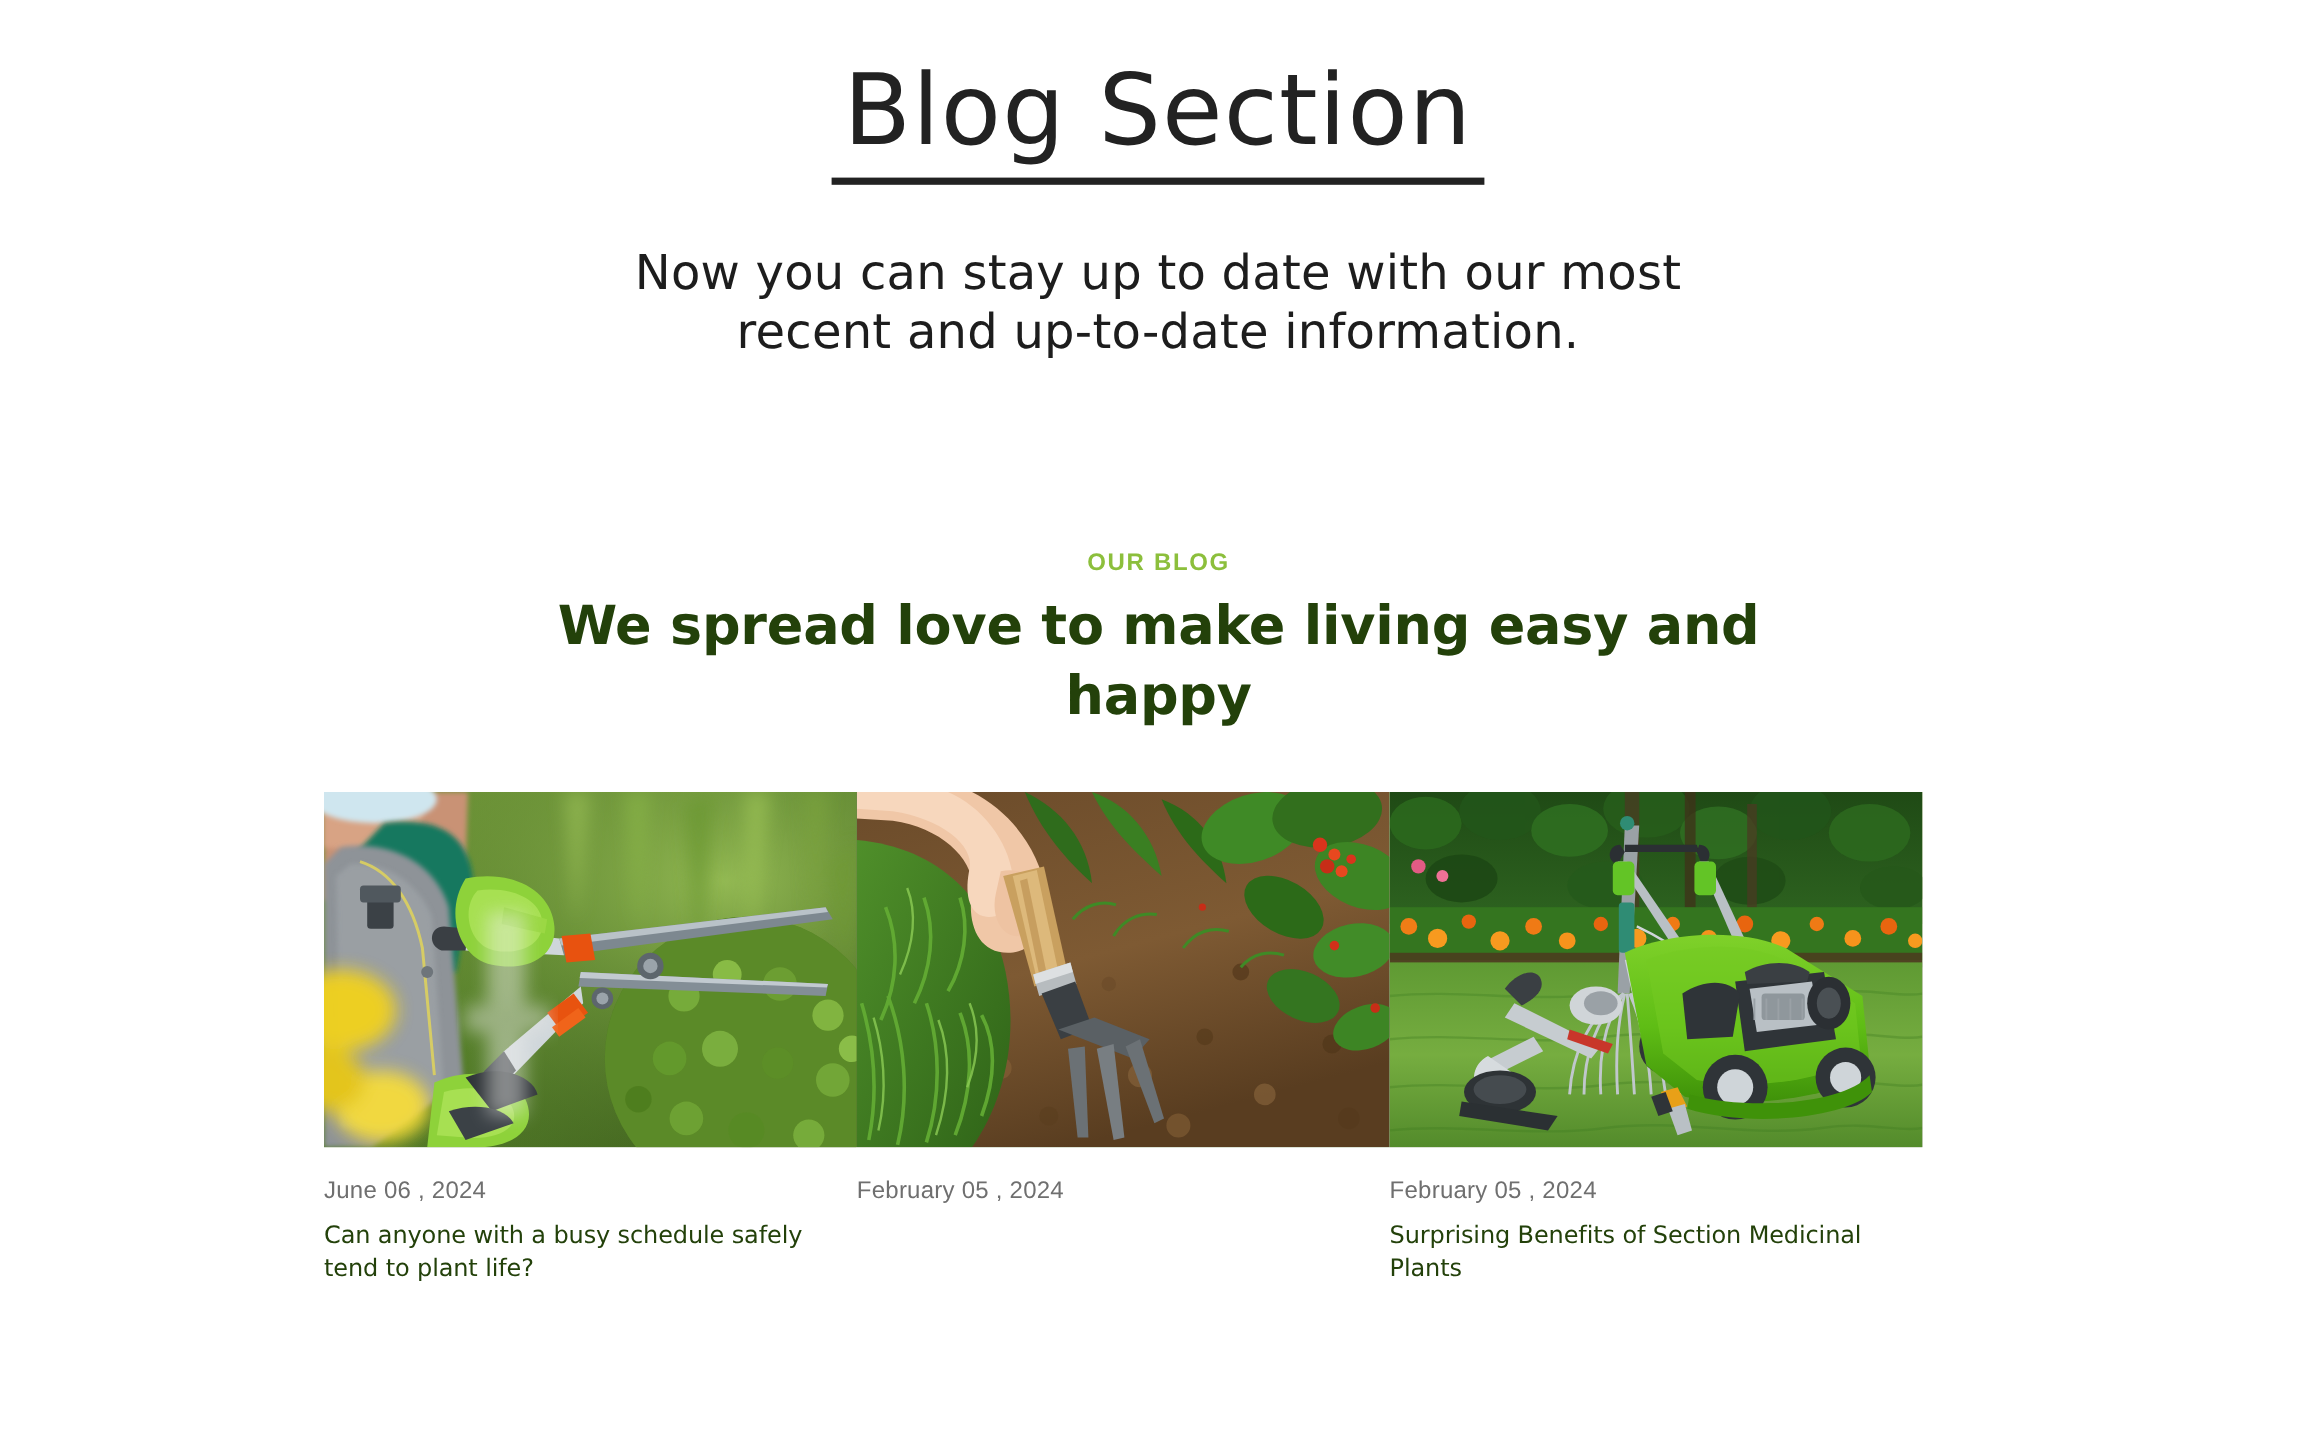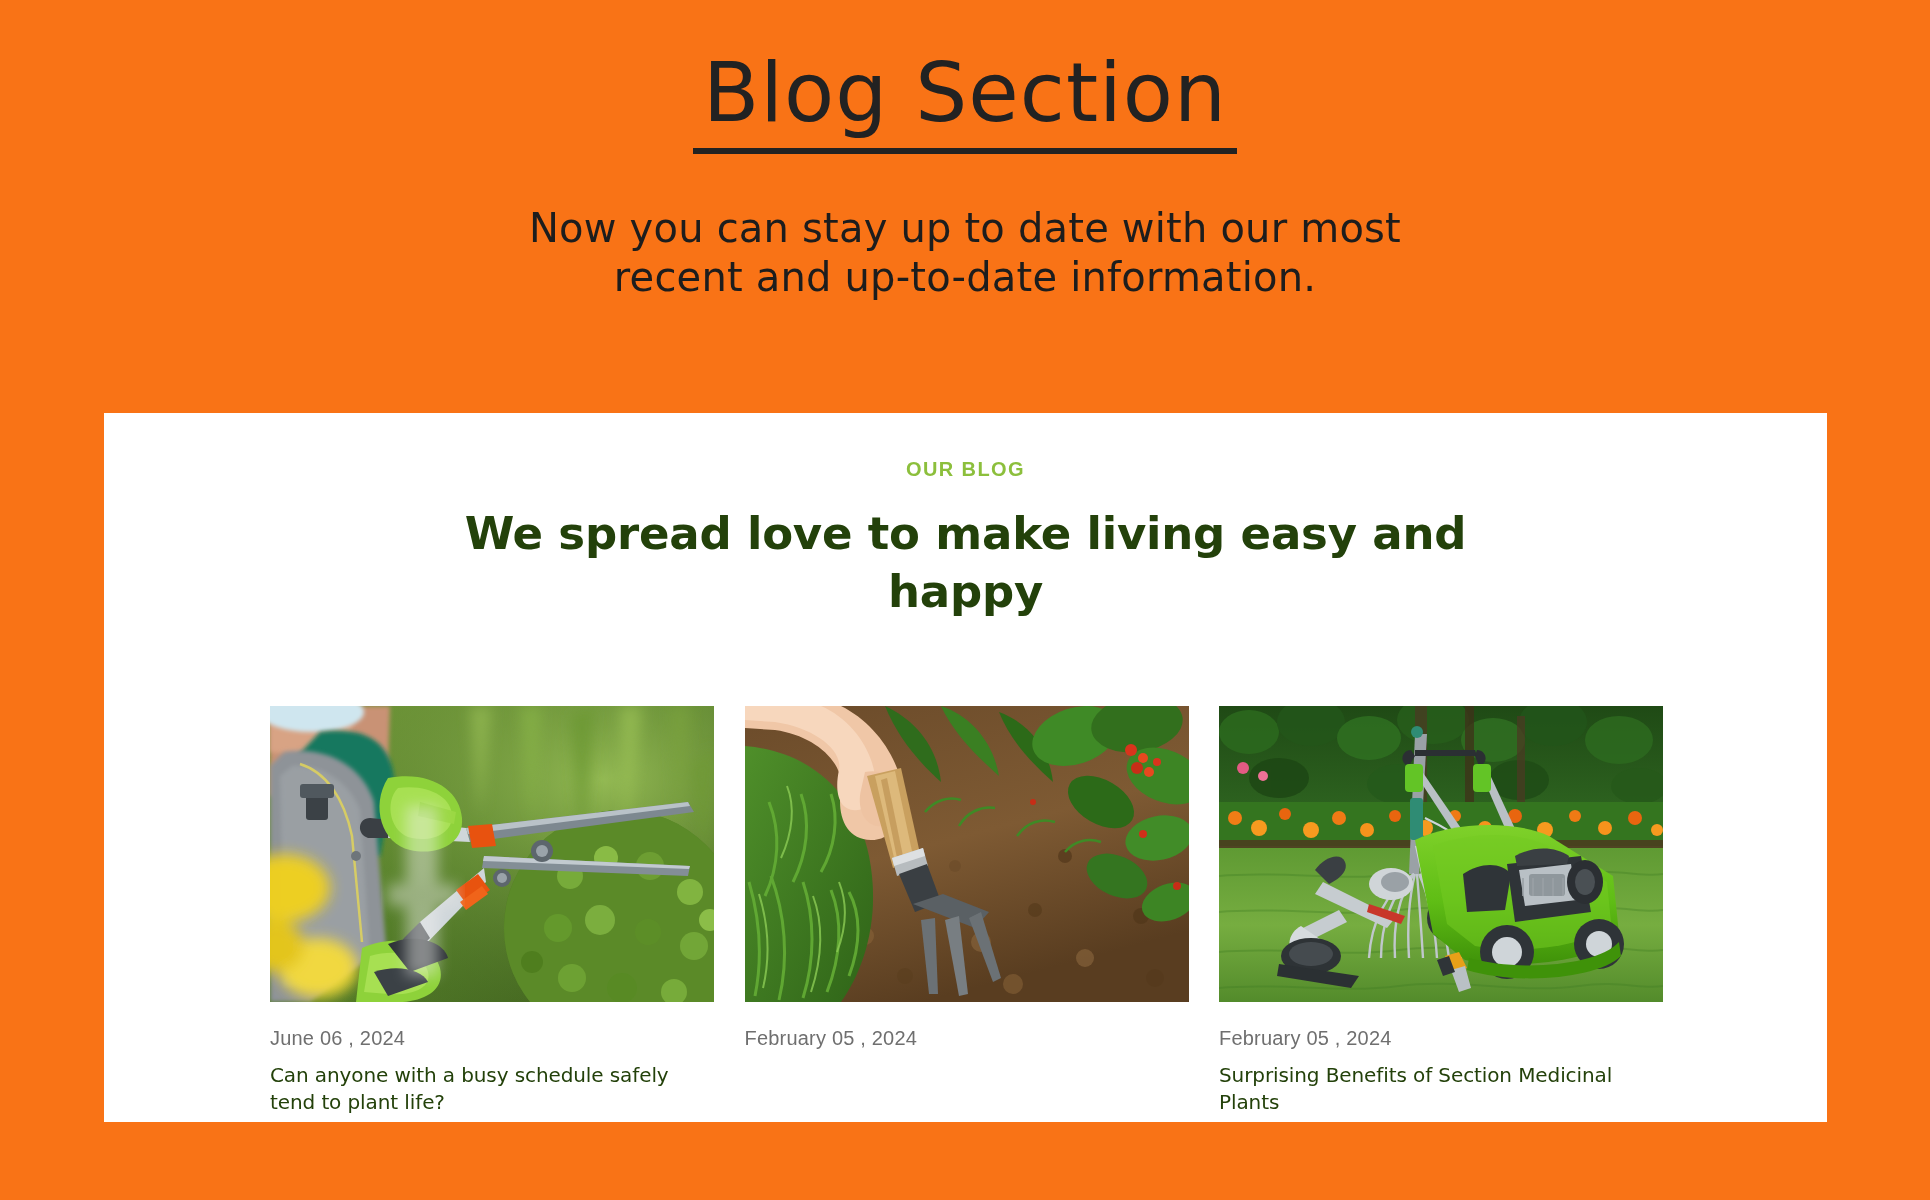--- a/index.html
+++ b/index.html
@@ -9,21 +9,21 @@
     height: 1200px;
     background: #e4e4e4;
     font-family: "Liberation Sans", sans-serif;
     overflow: hidden;
   }
 
   #page {
     position: relative;
     width: 1930px;
     height: 1200px;
-    background: #f97316;
+    background: #ffffff;
   }
 
   
   .page-header {
     position: absolute;
     top: 0; left: 0; right: 0;
     text-align: center;
     padding-top: 52px;
   }
 
@@ -64,40 +64,38 @@
     margin-top: 45px;
     text-align: center;
     font-family: "Liberation Sans", sans-serif;
     font-size: 20px;
     font-weight: 700;
     letter-spacing: 1.4px;
     color: #8cbf3c;
   }
 
   .blog-heading {
-    margin: 24px auto 0 auto;
+    margin: 12px auto 0 auto;
     width: 1100px;
     text-align: center;
     font-family: "DejaVu Sans", sans-serif;
     font-size: 45px;
     line-height: 1.28;
     font-weight: 700;
     color: #23410a;
     letter-spacing: -0.2px;
   }
 
   
   .cards-row {
     position: absolute;
     left: 166px;
     top: 247px;
     width: 1393px;
     display: flex;
-    justify-content: space-between;
-    margin-top: 46px;
   }
 
   .blog-card { width: 444px; }
 
   .card-thumb {
     position: relative;
     width: 444px;
     height: 296px;
     overflow: hidden;
     background: #5c7a3a;

